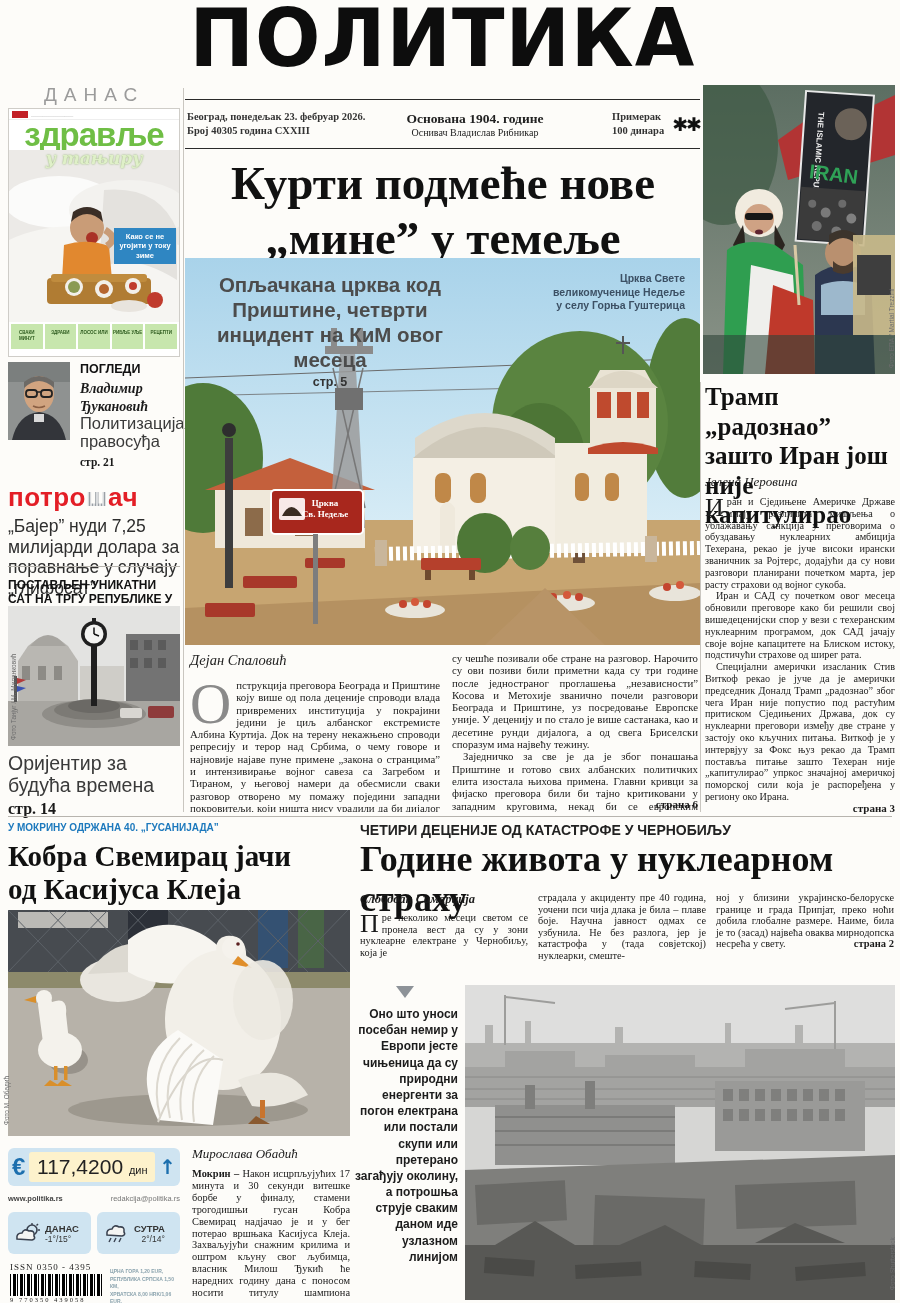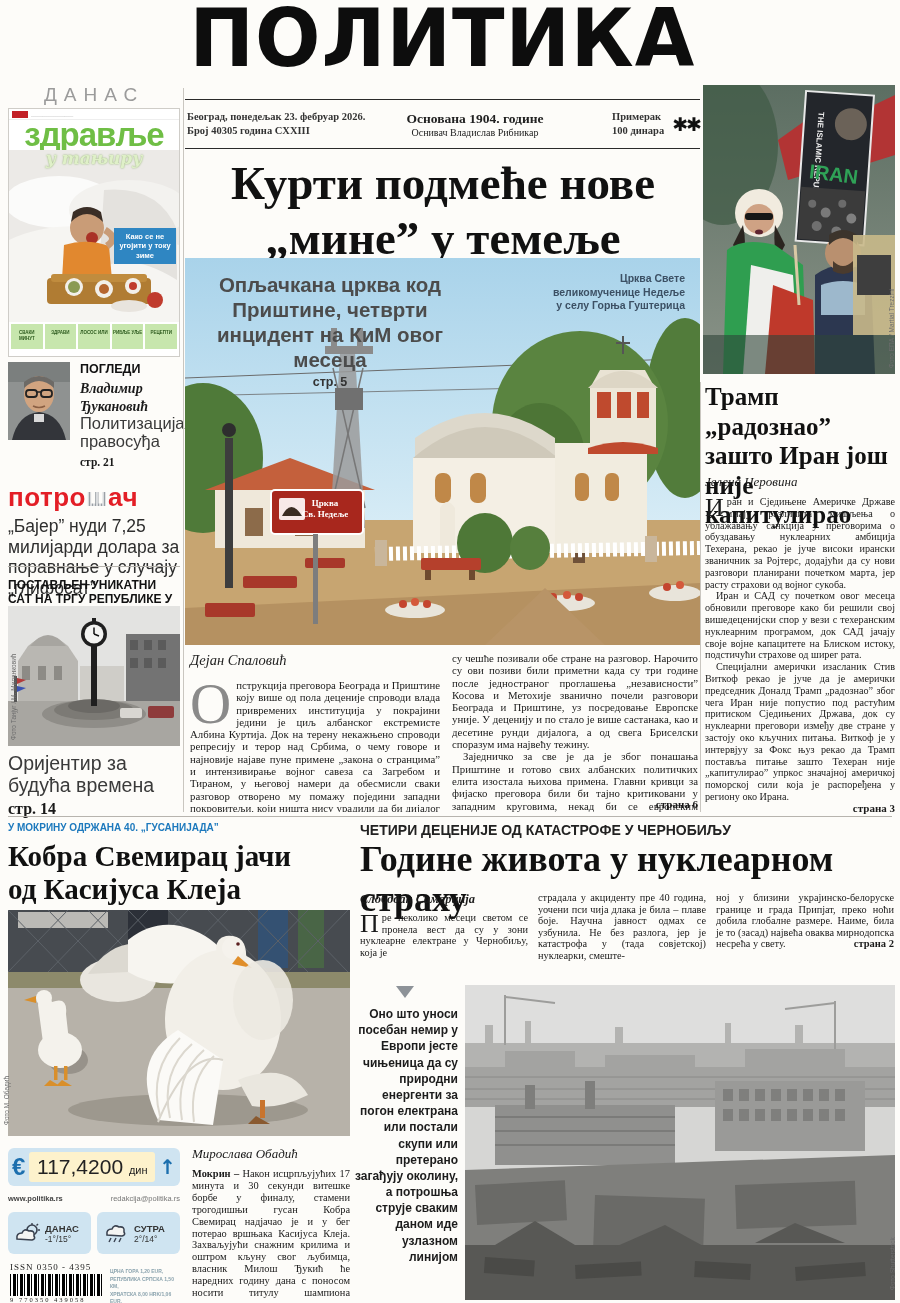--- a/index.html
+++ b/index.html
@@ -142,21 +142,21 @@
   #euro-sym { font-family:"Liberation Sans", sans-serif; font-weight:bold; font-size:24px; color:#1c6fae; }
   #euro-rate { flex:1; background:#fdf2cc; border-radius:3px; text-align:center;
     font-family:"Liberation Sans", sans-serif; font-size:21px; color:#222; padding:3px 0; }
   #euro-rate .unit { font-size:11px; }
   #euro-arrow { font-family:"DejaVu Sans", sans-serif; font-weight:bold; font-size:20px; color:#1c6fae; }
   #links { left:8px; top:1194px; width:172px; display:flex; justify-content:space-between;
     font-family:"Liberation Sans", sans-serif; font-size:7.5px; font-weight:bold; color:#444; }
   #links .em { font-weight:normal; color:#777; }
   .wbox { position:absolute; top:1212px; width:83px; height:42px; background:#cfe4f1; border-radius:6px;
     display:flex; align-items:center; gap:5px; padding:0 6px; }
-  #wbox1 { left:8px; } #wbox2 { left:97px; }
+  #wbox1 { left:8px; } #wbox2 { left:97px;text-align:right; }
   .wbox .wlab { font-family:"Liberation Sans", sans-serif; font-weight:bold; font-size:9.5px; color:#333; }
   .wbox .wtemp { font-family:"Liberation Sans", sans-serif; font-size:8.5px; color:#333; }
   #issn { left:10px; top:1262px; font-size:9px; letter-spacing:1px; color:#222; }
   #barcode { left:10px; top:1274px; width:92px; height:22px;
     background:repeating-linear-gradient(90deg,#000 0 1.5px,#fff 1.5px 3.5px,#000 3.5px 6px,#fff 6px 7px); }
   #barcode-digits { left:10px; top:1296px; width:92px; font-size:6.5px; letter-spacing:2px; color:#222; }
   #prices { left:110px; top:1268px; width:70px; font-family:"Liberation Sans", sans-serif;
     font-size:5px; line-height:1.5; color:#8aa3ae; font-weight:bold; }
 </style>
 </head>

